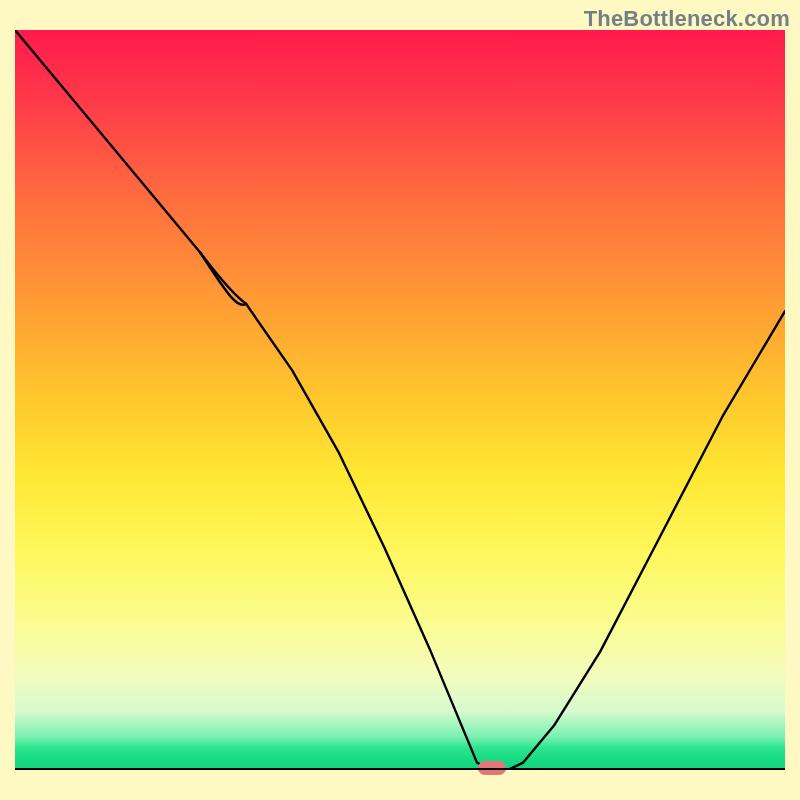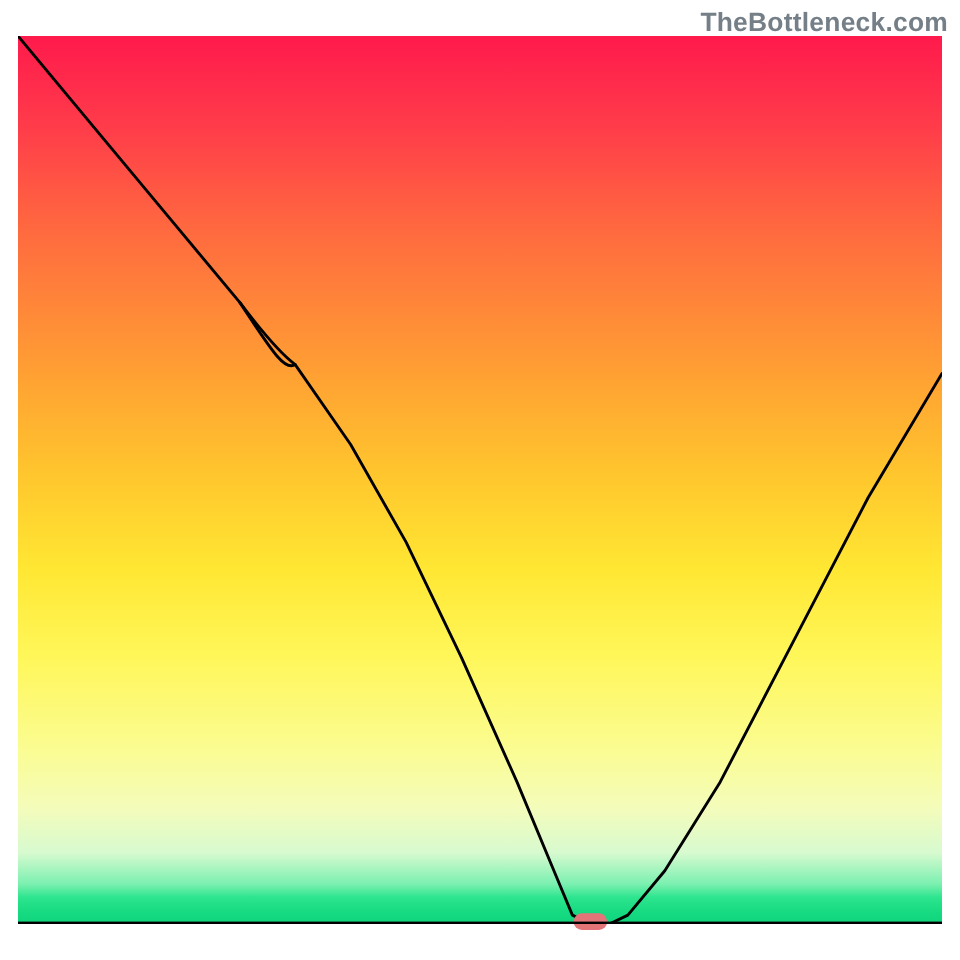--- a/index.html
+++ b/index.html
@@ -8,21 +8,21 @@
     width: 800px;
     height: 800px;
     background: #000;
     overflow: hidden;
     font-family: Arial, Helvetica, sans-serif;
   }
   .frame {
     position: relative;
     width: 800px;
     height: 800px;
-    background: #ffffff;
+    background: #fef9c3;
     text-align: center;
   }
   .watermark {
     position: absolute;
     top: 6px;
     right: 10px;
     font-size: 22px;
     font-weight: 600;
     color: #757f87;
     letter-spacing: 0.2px;

